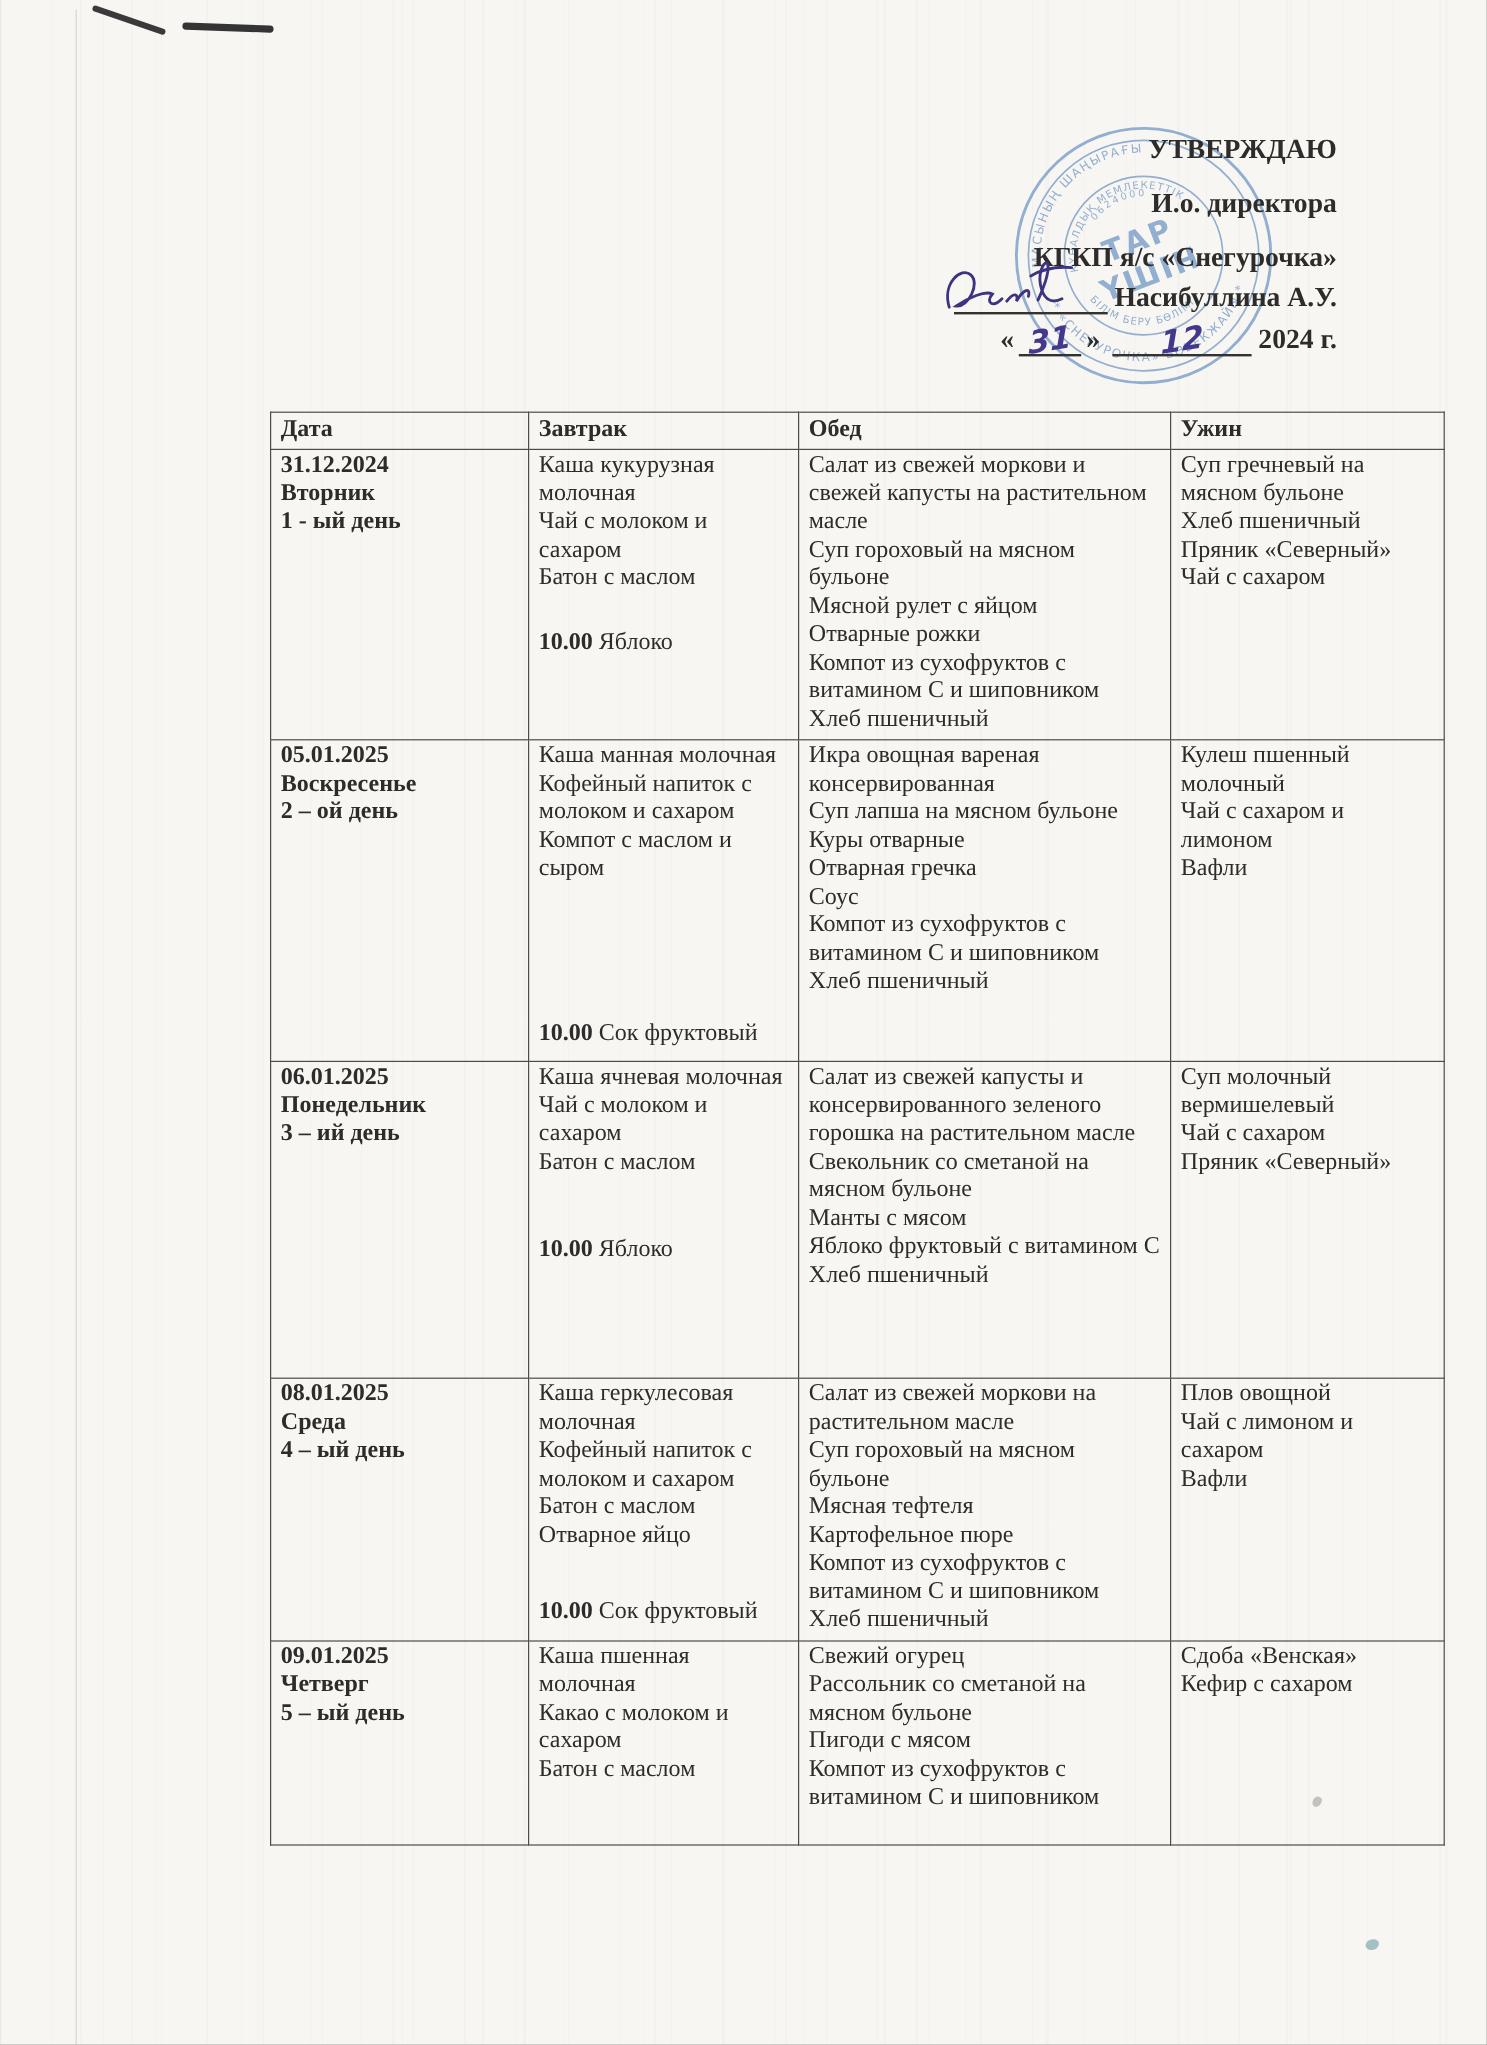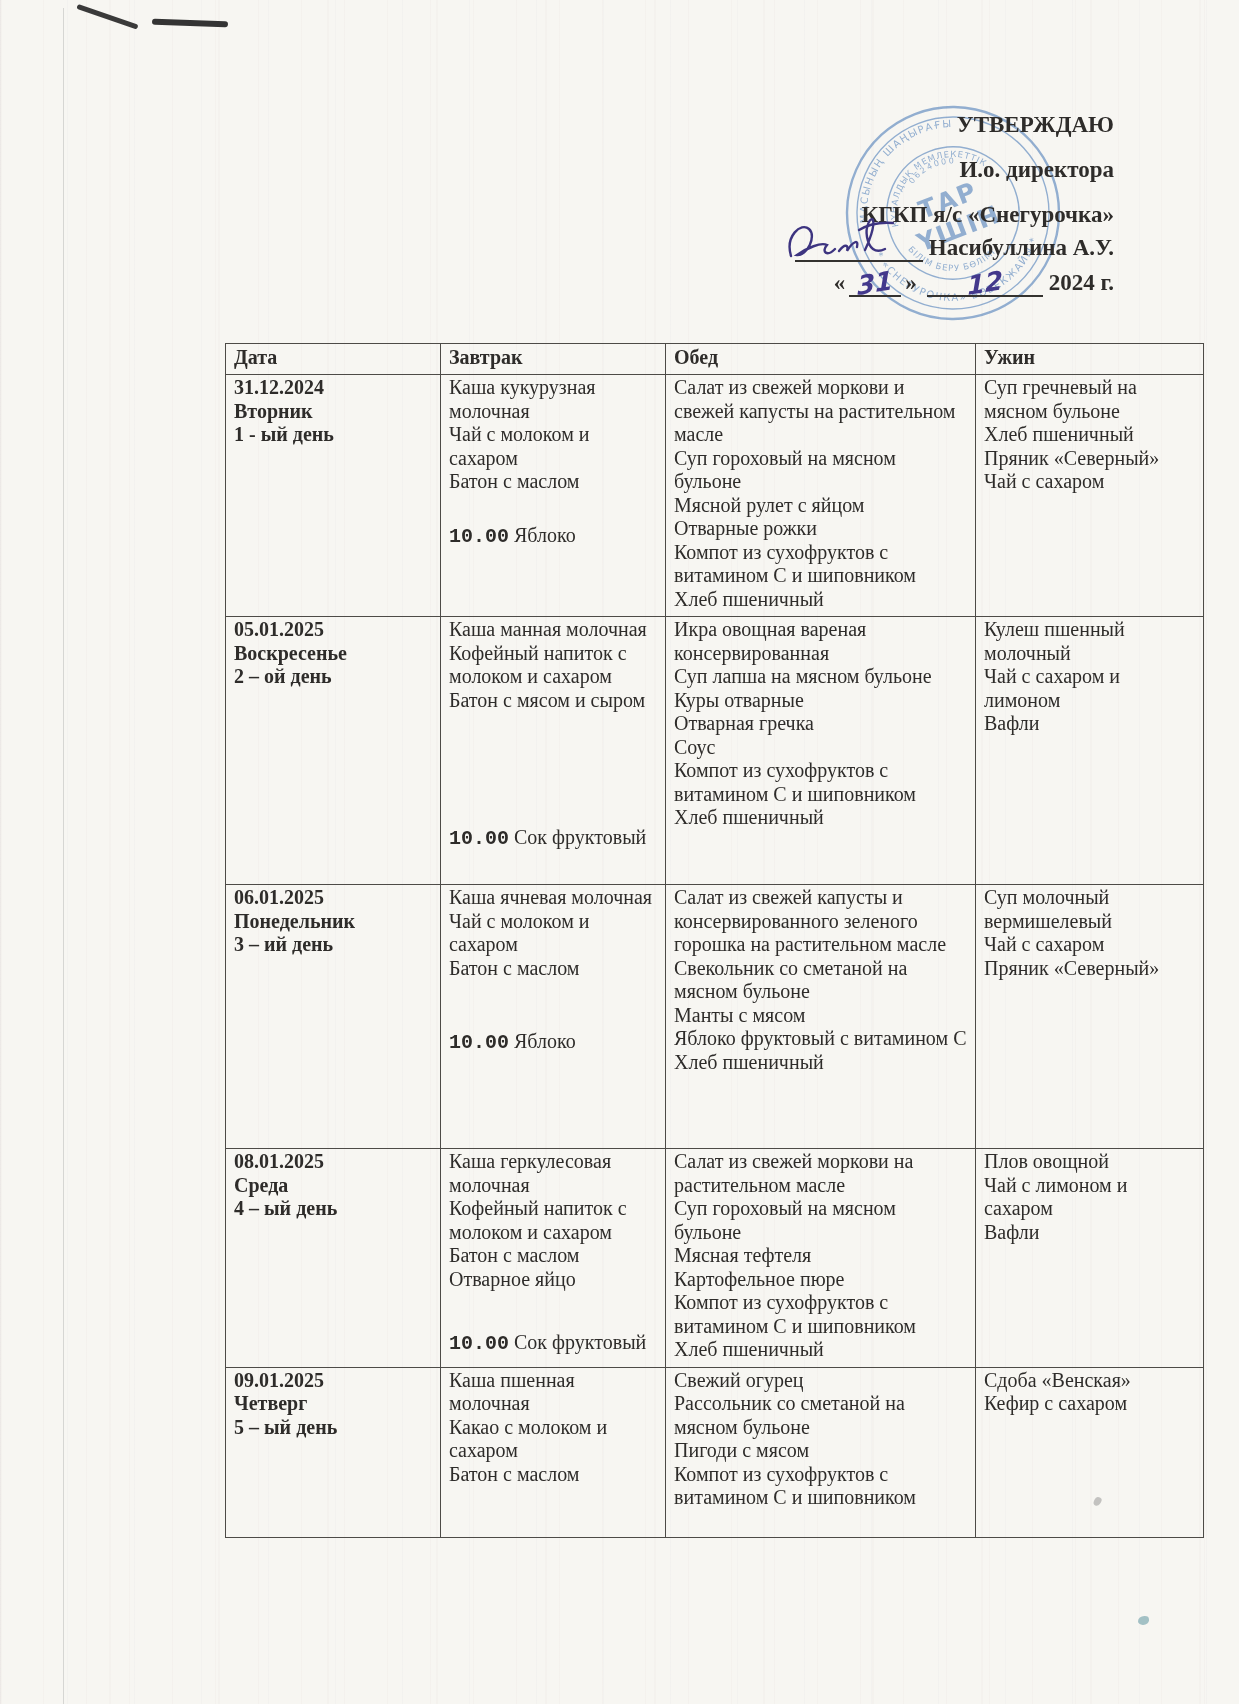--- a/index.html
+++ b/index.html
@@ -53,21 +53,21 @@
   table.menu td{font-size:20px;line-height:23.5px;}
   thead tr{height:28px;}
   tr.r0{height:227px;} tr.r1{height:268px;} tr.r2{height:264px;} tr.r3{height:214px;} tr.r4{height:170px;}
   td.date-cell{font-weight:bold;line-height:26px;}
   .item{margin:0;}
   .snack{margin-top:30px;}
   tr.r0 .snack{margin-top:30px;}
   tr.r1 .snack{margin-top:114px;}
   tr.r2 .snack{margin-top:50px;}
   tr.r3 .snack{margin-top:40px;}
-  .snack .t{font-weight:bold;font-family:Liberation Mono, monospace;}
+  .snack .t{font-weight:bold;}
 </style>
 </head>
 <body>
 
 <div class="page">
 
   <div class="mark-diag"></div>
   <div class="mark-bar"></div>
   <div class="edge-line"></div>
   <div class="smudge-teal"></div>
@@ -169,21 +169,21 @@
         </tr>
         <tr class="r1">
           <td class="date-cell">
             <div class="item">05.01.2025</div>
             <div class="item">Воскресенье</div>
             <div class="item">2 – ой день</div>
           </td>
           <td>
             <div class="item">Каша манная молочная</div>
             <div class="item">Кофейный напиток с молоком и сахаром</div>
-            <div class="item">Батон с мясом и сыром</div>
+            <div class="item">Компот с маслом и сыром</div>
             <div class="snack"><span class="t">10.00</span><span> Сок фруктовый</span></div>
           </td>
           <td>
             <div class="item">Икра овощная вареная консервированная</div>
             <div class="item">Суп лапша на мясном бульоне</div>
             <div class="item">Куры отварные</div>
             <div class="item">Отварная гречка</div>
             <div class="item">Соус</div>
             <div class="item">Компот из сухофруктов с витамином С и шиповником</div>
             <div class="item">Хлеб пшеничный</div>

